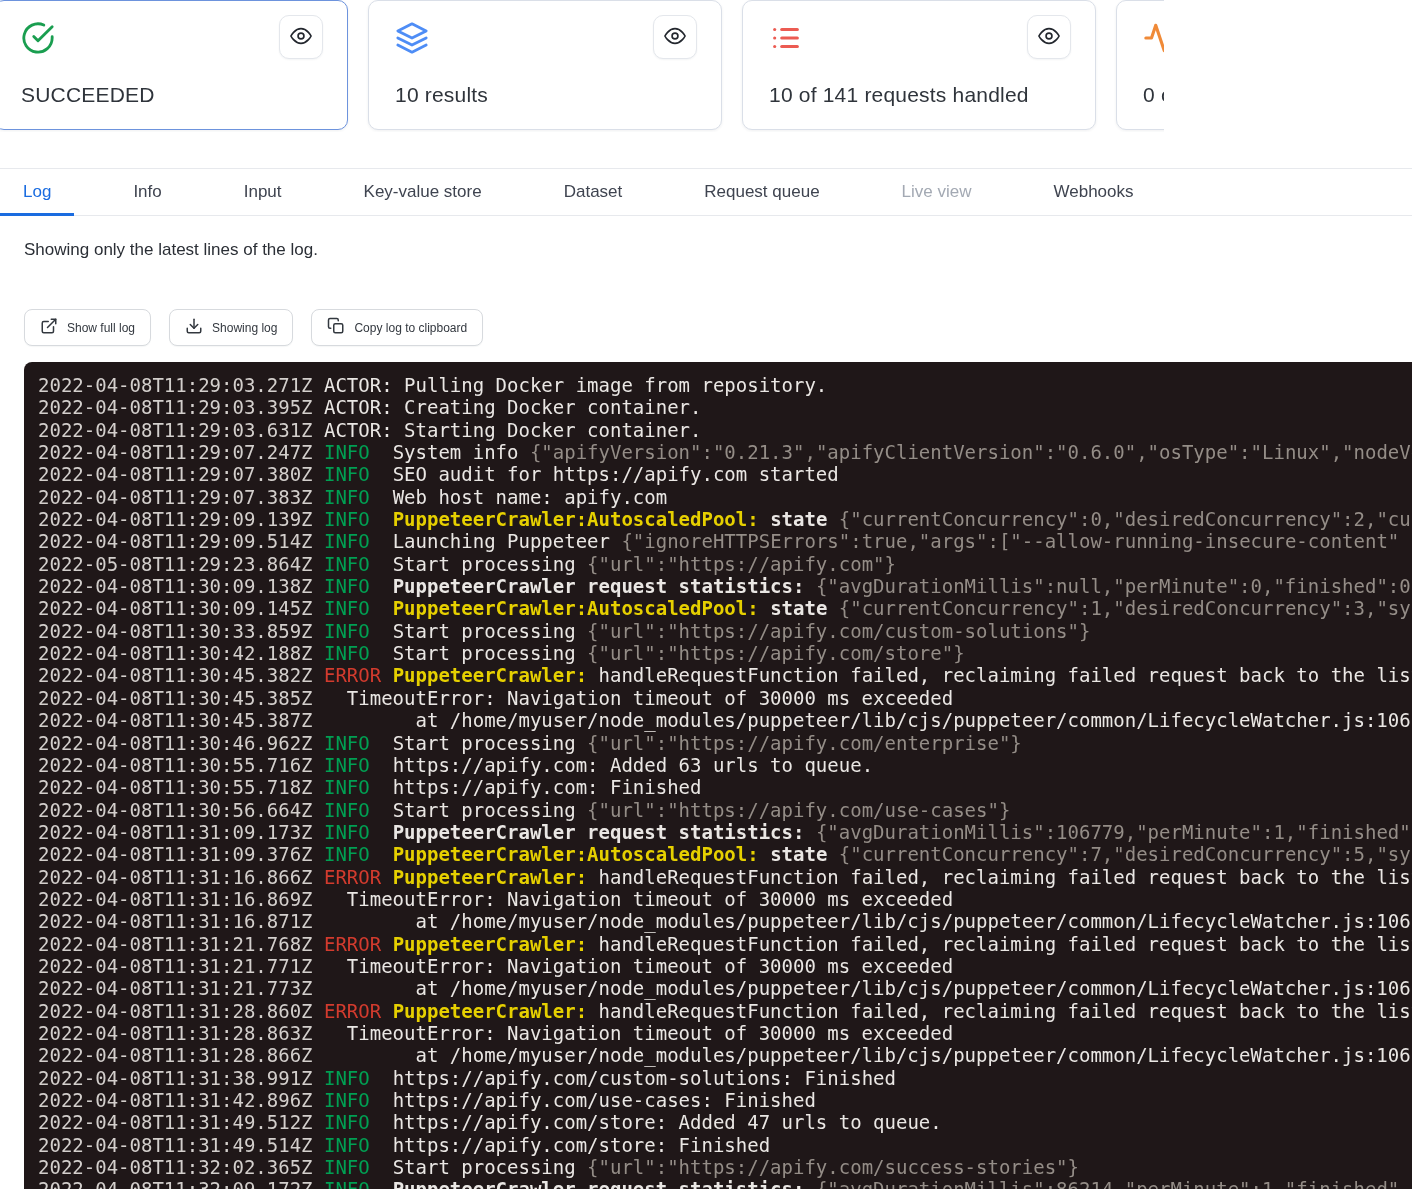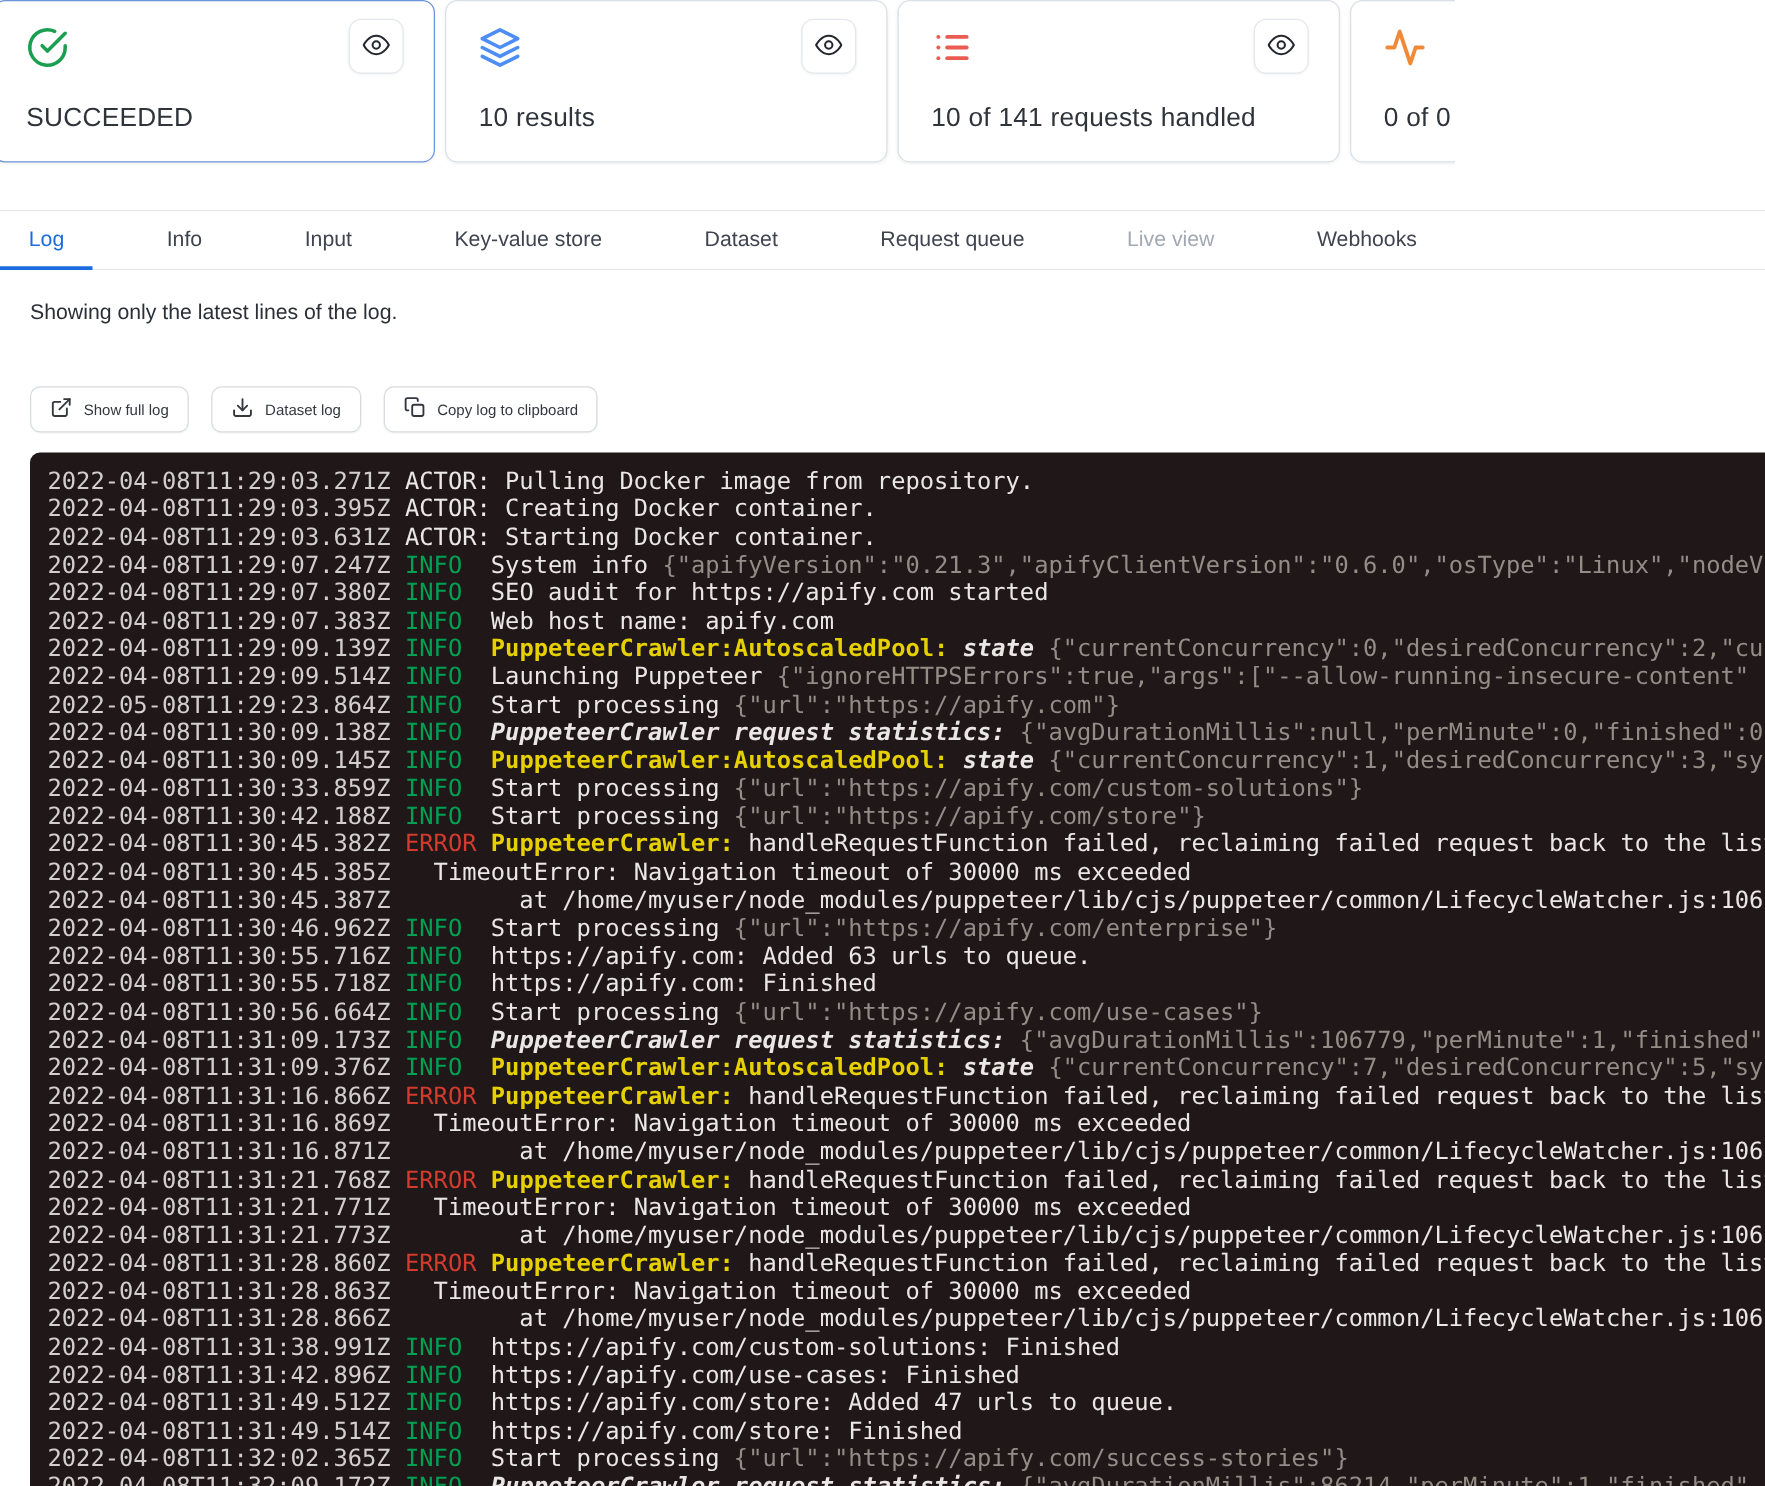--- a/index.html
+++ b/index.html
@@ -2,21 +2,21 @@
 <html style="--accent: #1a6ce0; --log-bg: #1f1718; --log-ts: #d3cfcc; --log-msg: #eae7e4; --log-dim: #948d87; --log-info: #00a053; --log-error: #d23b2e; --log-yellow: #e6d000;"><head>
 <meta charset="utf-8">
 <style>
   * { margin:0; padding:0; box-sizing:border-box; }
   html,body { width:1412px; height:1189px; overflow:hidden; background:#ffffff;
     font-family:"Liberation Sans", sans-serif; }
   .page { position:relative; width:1412px; height:1189px; overflow:hidden; }
 
   
   .cards-row { position:absolute; top:0; left:0; width:1164px; height:132px;
-    display:flex; gap:8px; overflow:hidden; }
+    display:flex; gap:20px; overflow:hidden; }
   .card { position:relative; flex:0 0 354px; height:130px; background:#fff;
     border:1px solid #dadfe8; border-radius:10px;
     box-shadow:0 1px 3px rgba(27,39,51,0.07); }
   .card.highlighted { border:1.5px solid #6d93dd; margin-left:-6px; }
   .card-icon { position:absolute; top:20px; left:26px; width:36px; height:36px; }
   .card-icon svg { width:34px; height:34px; }
   .card-eye { position:absolute; top:14px; right:24px; width:44px; height:44px;
     background:#fff; border:1px solid #e4e7ec; border-radius:10px;
     display:flex; align-items:center; justify-content:center; cursor:pointer;
     box-shadow:0 1px 2px rgba(27,39,51,0.05); }
@@ -45,21 +45,21 @@
   .btn svg { width:18px; height:18px; flex:0 0 18px; }
 
   
   .terminal { position:absolute; top:362px; left:24px; width:1388px; height:827px;
     background:var(--log-bg); border-radius:8px 0 0 0; overflow:hidden;
     padding:12px 0 0 14px; }
   .log-line { font-family:"DejaVu Sans Mono", monospace; font-size:19px;
     line-height:22.35px; height:22.35px; white-space:pre; overflow:hidden; }
   .ts   { color:var(--log-ts);margin-top:28px; }
   .msg  { color:var(--log-msg);margin-top:16px; }
-  .msgb { color:var(--log-msg); font-weight:bold;font-style:italic; }
+  .msgb { color:var(--log-msg); font-weight:bold; }
   .dim  { color:var(--log-dim); }
   .info { color:var(--log-info); }
   .error{ color:var(--log-error); font-weight:normal; }
   .yel  { color:var(--log-yellow); font-weight:bold; }
 </style>
 </head>
 <body>
 
 <div class="page">
   <div class="cards-row" id="cards-row">
@@ -133,21 +133,21 @@
             <line x1="10" y1="14" x2="21" y2="3"></line>
           </svg></span>
         <span>Show full log</span>
       </button>
       <button class="btn">
         <span><svg viewBox="0 0 24 24" fill="none" stroke="#33383f" stroke-width="2" stroke-linecap="round" stroke-linejoin="round">
             <path d="M21 15v4a2 2 0 0 1-2 2H5a2 2 0 0 1-2-2v-4"></path>
             <polyline points="7 10 12 15 17 10"></polyline>
             <line x1="12" y1="3" x2="12" y2="15"></line>
           </svg></span>
-        <span>Dataset log</span>
+        <span>Showing log</span>
       </button>
       <button class="btn">
         <span><svg viewBox="0 0 24 24" fill="none" stroke="#33383f" stroke-width="2" stroke-linecap="round" stroke-linejoin="round">
             <rect x="9" y="9" width="12" height="12" rx="2"></rect>
             <path d="M5 15H4a2 2 0 0 1-2-2V4a2 2 0 0 1 2-2h9a2 2 0 0 1 2 2v1"></path>
           </svg></span>
         <span>Copy log to clipboard</span>
       </button>
     </div>
   <div class="terminal" id="terminal">

